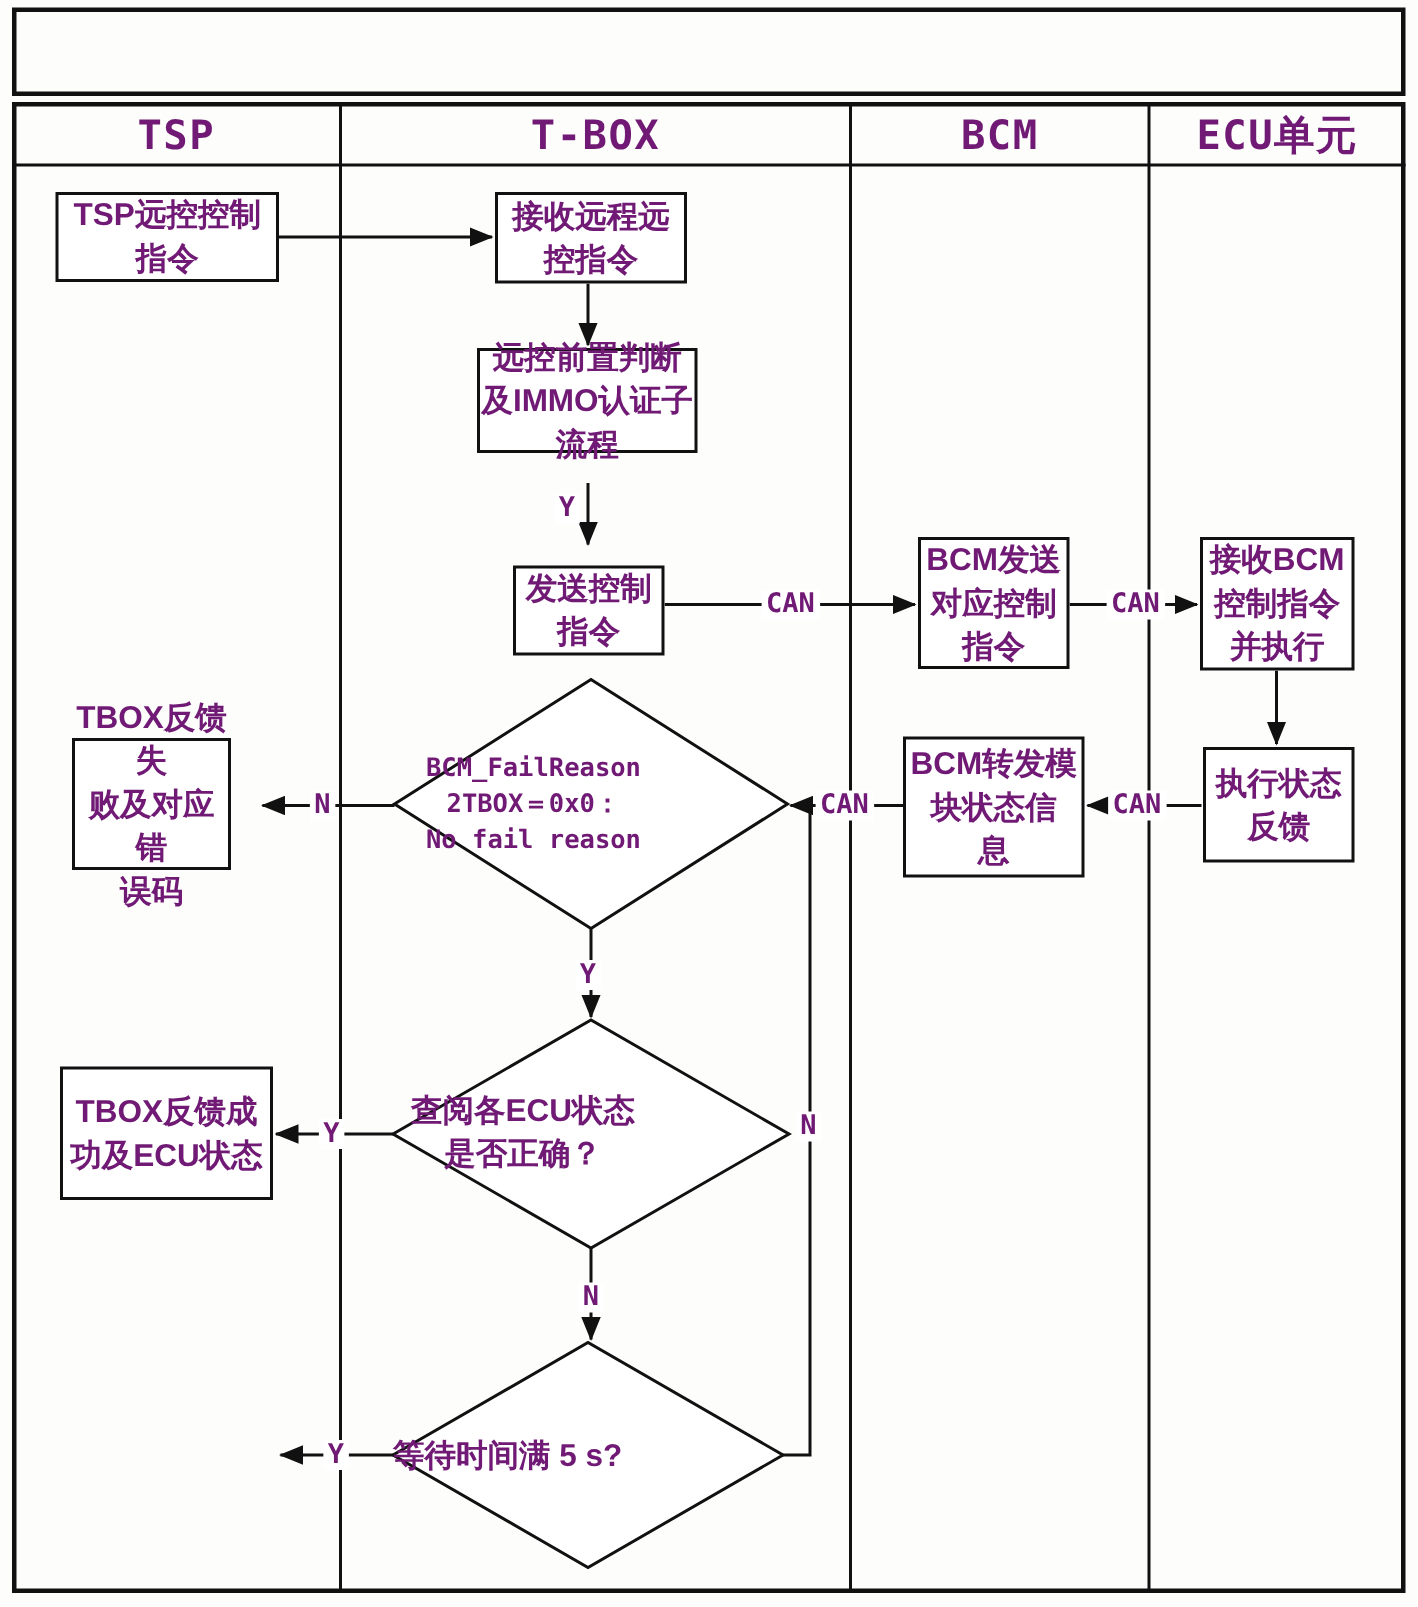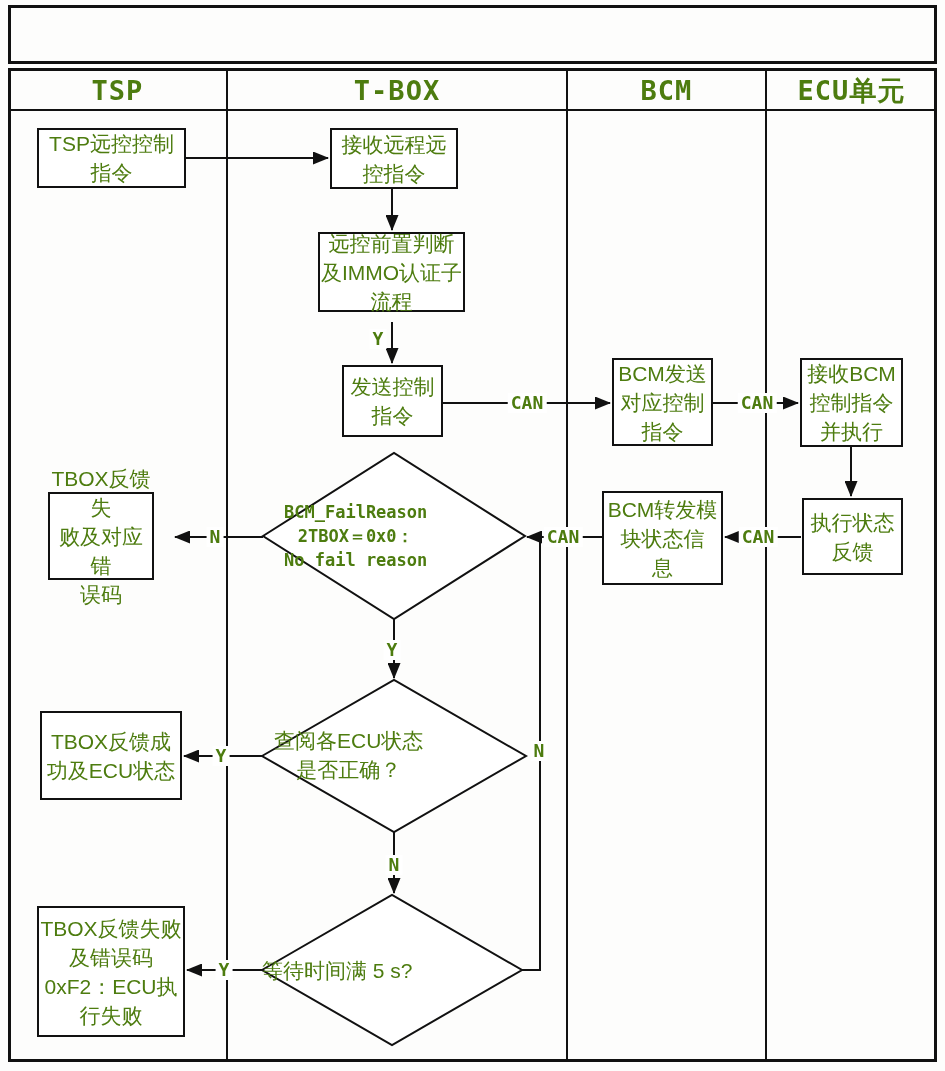--- a/index.html
+++ b/index.html
@@ -1,35 +1,35 @@
 <!DOCTYPE html>
 <html><head>
 <meta charset="utf-8">
 <style>
   html,body{margin:0;padding:0;background:#ffffff;}
   .canvas{
     position:relative;width:945px;height:1071px;background:#fdfdfc;
-    font-family:"Liberation Sans","DejaVu Sans",sans-serif;color:#4d7c0f;
+    font-family:"Liberation Sans","DejaVu Sans",sans-serif;color:#701a75;
     overflow:hidden;
   }
   svg.layer{position:absolute;left:0;top:0;}
   .hdr{
     position:absolute;top:74px;height:34px;line-height:34px;
     text-align:center;font-weight:bold;font-size:27px;
     font-family:"DejaVu Sans Mono","Liberation Sans",sans-serif;
     letter-spacing:1px;
   }
   .node{
     position:absolute;background:#fff;border:2px solid #111;
     display:flex;align-items:center;justify-content:center;
     box-sizing:border-box;
   }
   .node span,.dtext span{
     white-space:pre-line;text-align:center;
-    font-size:21px;line-height:29px;font-weight:400;
+    font-size:21px;line-height:29px;font-weight:700;
   }
   .dtext{
     position:absolute;display:flex;align-items:center;justify-content:flex-start;
   }
   .dtext.mono span{
     font-family:"DejaVu Sans Mono","Liberation Mono",monospace;
     font-size:17px;line-height:24px;font-weight:600;
   }
   .elabel{
     position:absolute;transform:translate(-50%,-50%);
@@ -89,26 +89,26 @@
   <div class="hdr" style="left:766px;width:171px">ECU单元</div>
 
   <div class="node" style="left:37px;top:128px;width:149px;height:60px">
     <span>TSP远控控制
 指令</span>
     </div>
   <div class="node" style="left:330px;top:128px;width:128px;height:61px">
     <span>接收远程远
 控指令</span>
     </div>
-  <div class="node" style="left:318px;top:232px;width:147px;height:80px">
+  <div class="node" style="left:318px;top:232px;width:147px;height:70px">
     <span>远控前置判断
 及IMMO认证子
 流程</span>
     </div>
-  <div class="node" style="left:342px;top:365px;width:101px;height:72px">
+  <div class="node" style="left:342px;top:377px;width:101px;height:60px">
     <span>发送控制
 指令</span>
     </div>
   <div class="node" style="left:612px;top:358px;width:101px;height:88px">
     <span>BCM发送
 对应控制
 指令</span>
     </div>
   <div class="node" style="left:800px;top:358px;width:103px;height:89px">
     <span>接收BCM
@@ -126,26 +126,20 @@
     </div>
   <div class="node" style="left:48px;top:492px;width:106px;height:88px">
     <span>TBOX反馈失
 败及对应错
 误码</span>
     </div>
   <div class="node" style="left:40px;top:711px;width:142px;height:89px">
     <span>TBOX反馈成
 功及ECU状态</span>
     </div>
-  <div class="node" style="left:37px;top:906px;width:148px;height:131px">
-    <span>TBOX反馈失败
-及错误码
-0xF2：ECU执
-行失败</span>
-    </div>
 
   <div class="dtext mono" style="left:284px;top:488px;width:220px;height:96px">
     <span>BCM_FailReason
 2TBOX＝0x0：
 No fail reason</span>
     </div>
   <div class="dtext" style="left:274px;top:724px;width:240px;height:62px">
     <span>查阅各ECU状态
 是否正确？</span>
     </div>

